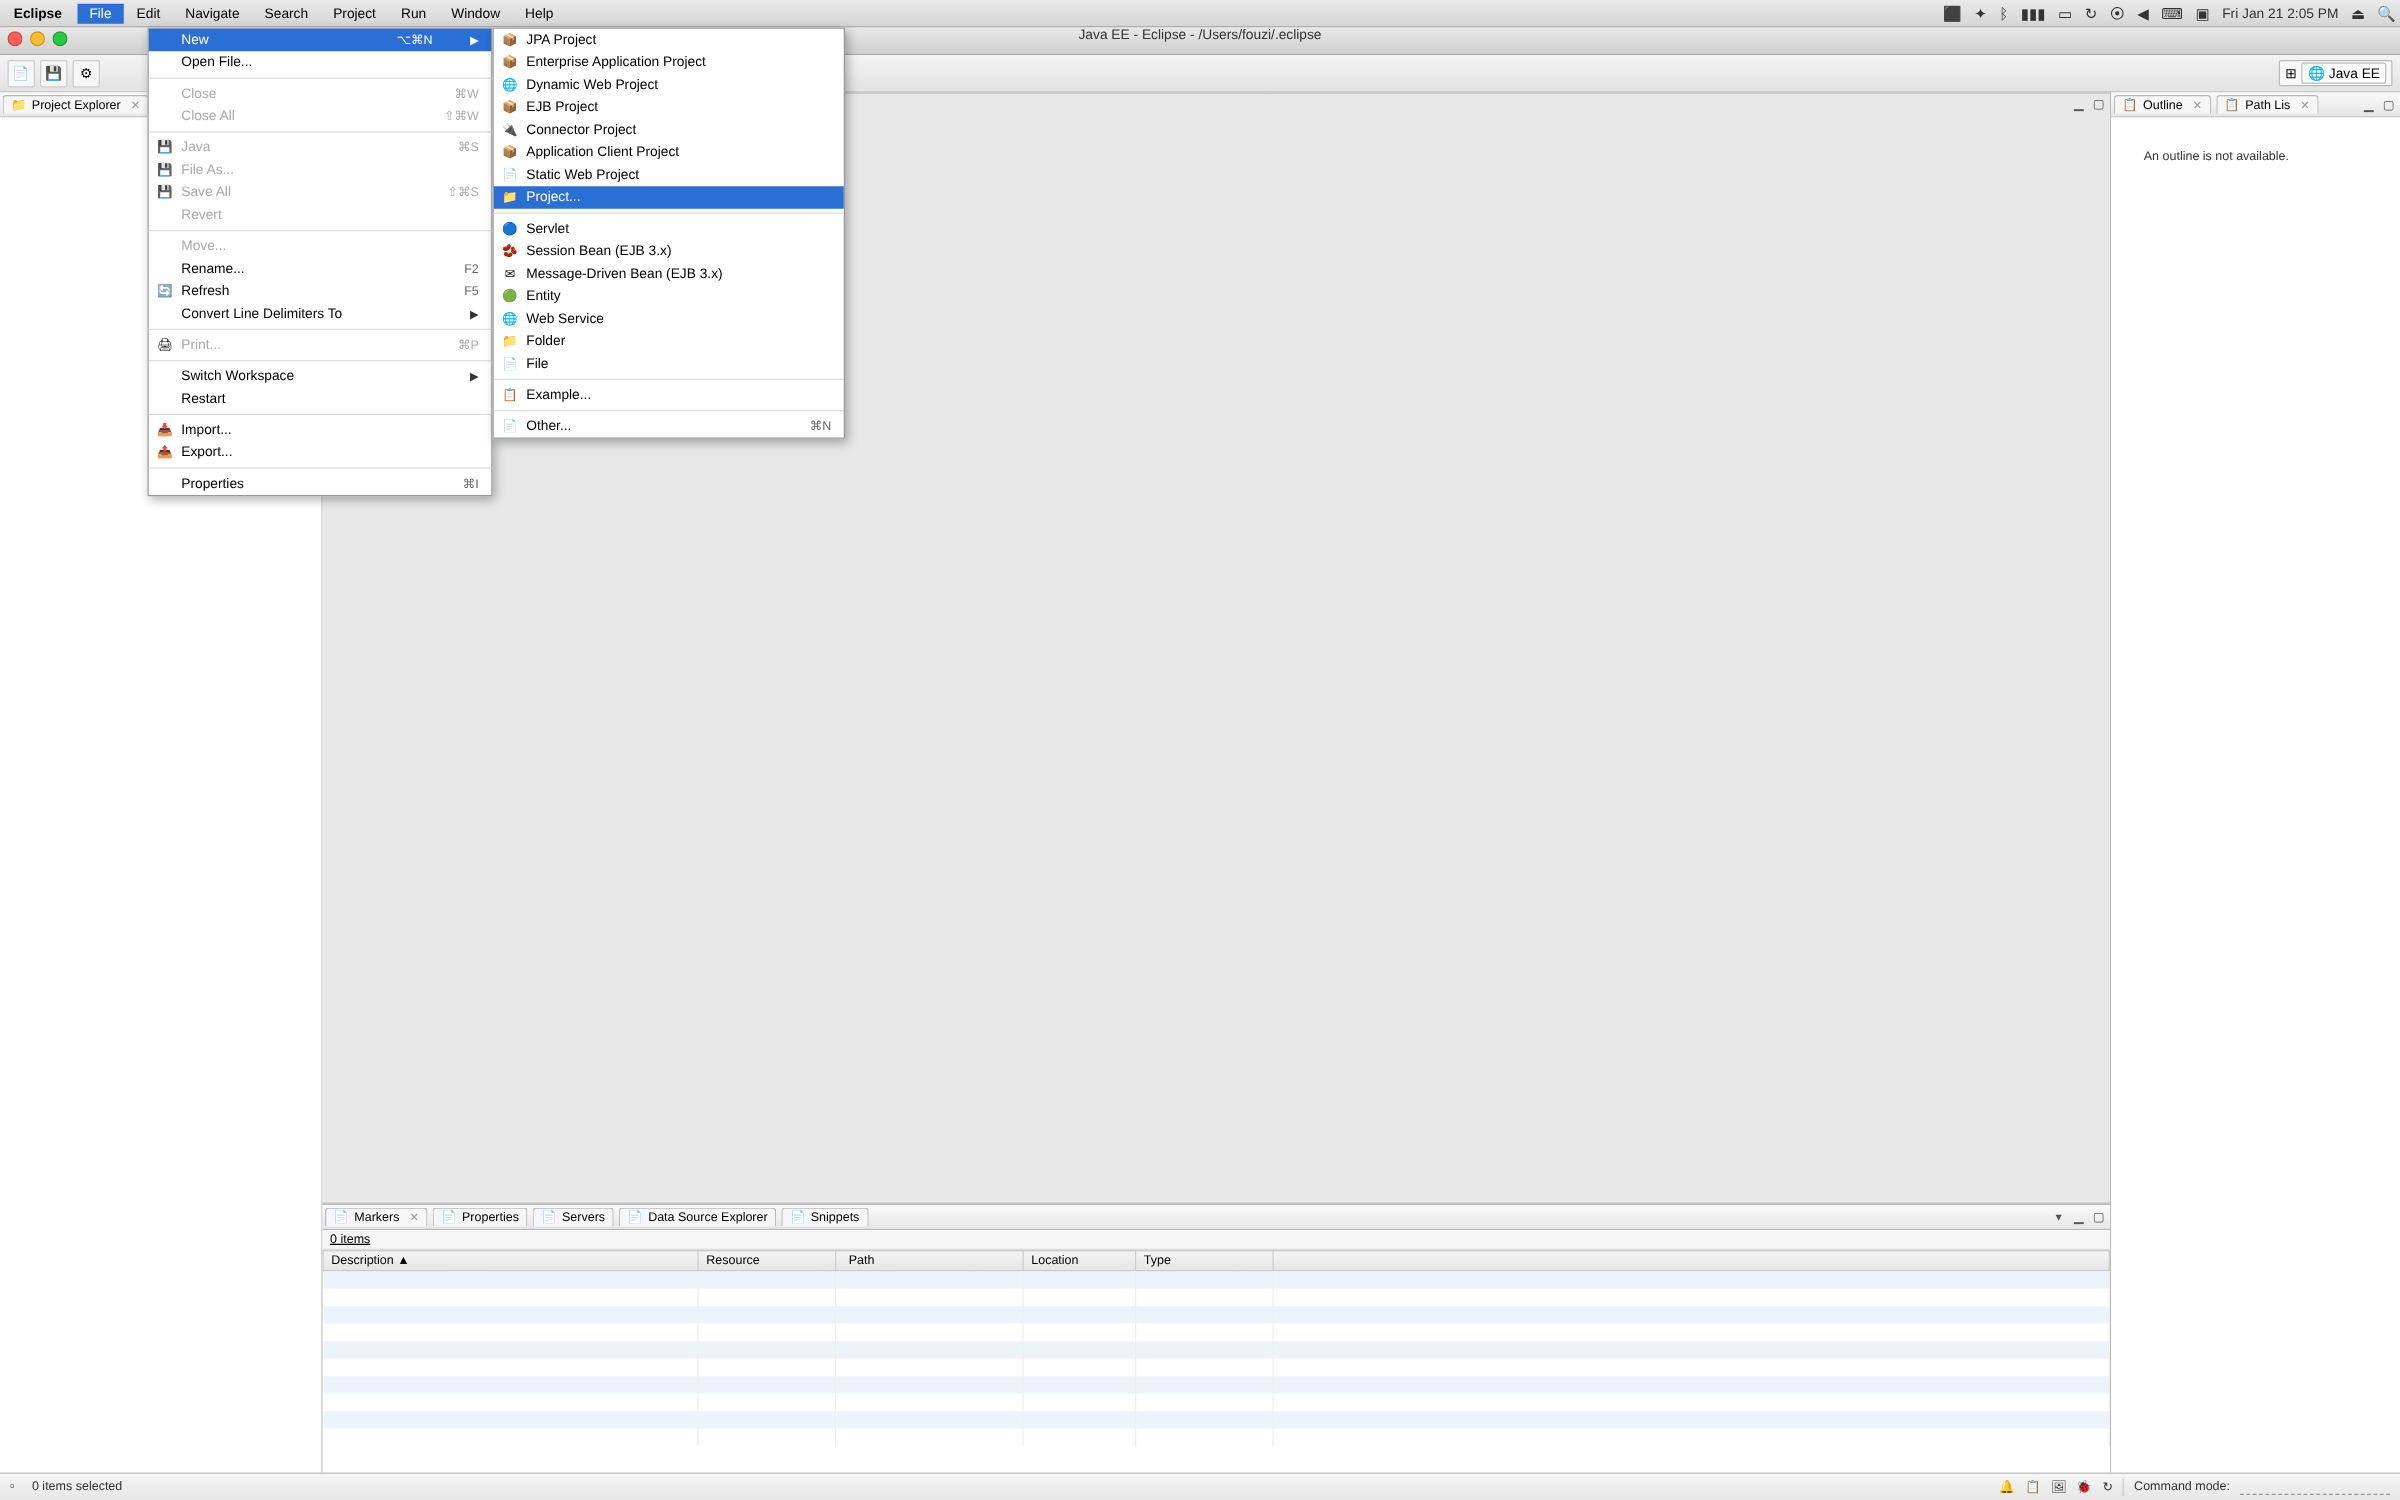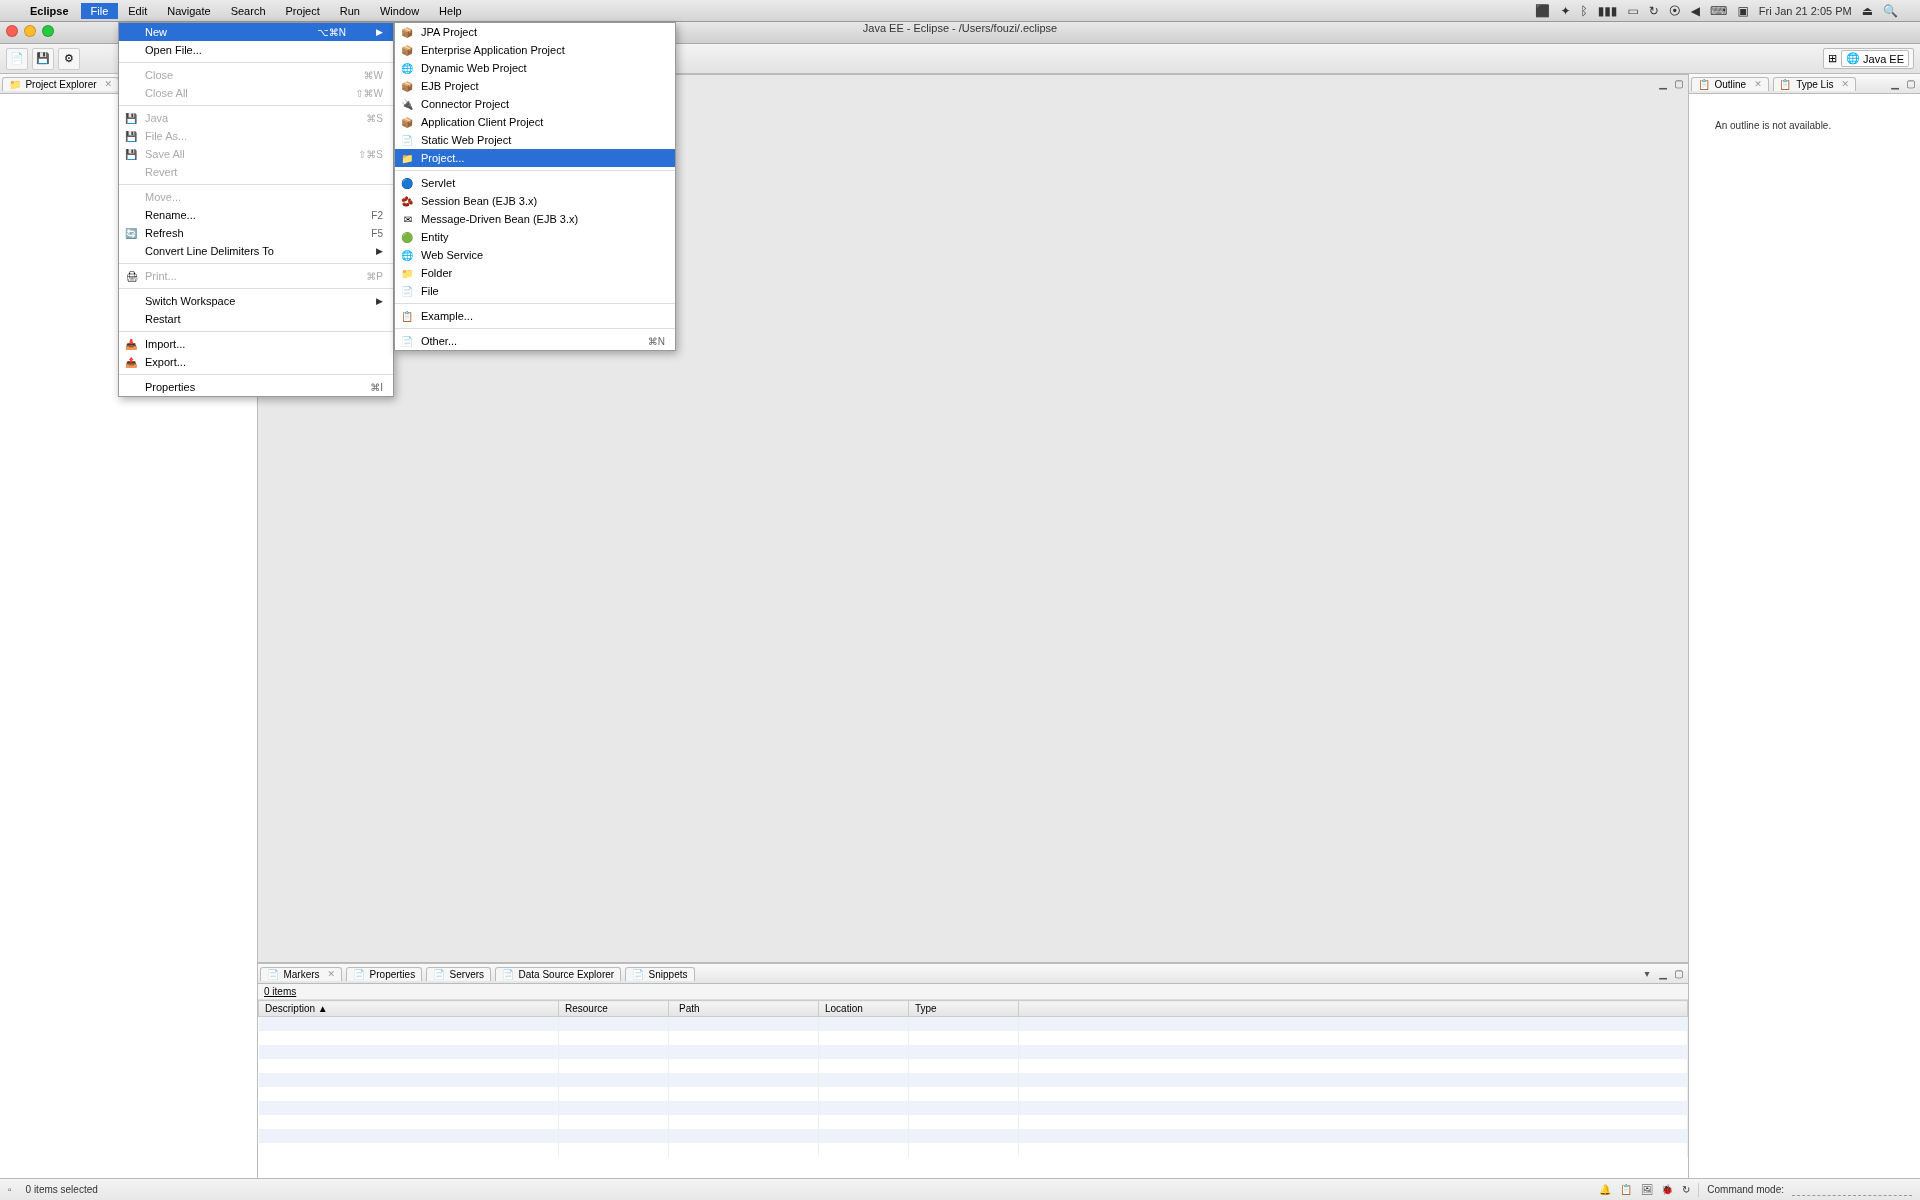--- a/index.html
+++ b/index.html
@@ -1,19 +1,19 @@
 <!DOCTYPE html>
 <html><head>
 <meta charset="utf-8">
 <style>
 * { margin: 0; padding: 0; box-sizing: border-box; font-family: "Lucida Grande", "Helvetica Neue", Arial, sans-serif; }
 body { width: 1920px; height: 1200px; background: #fff; font-size: 11px; overflow: hidden; position: relative; }
 
 
-.mac-menubar { height: 22px; background: linear-gradient(#eaeaea,#d5d5d5); border-bottom: 1px solid #999; display: flex; align-items: center; padding: 0 22px; gap: 0; }
+.mac-menubar { height: 22px; background: linear-gradient(#eaeaea,#d5d5d5); border-bottom: 1px solid #999; display: flex; align-items: center; padding: 0 3px; gap: 0; }
 .mac-menubar .apple { font-size: 14px; margin-right: 8px; }
 .mac-menubar .appname { font-weight: bold; margin-right: 12px; }
 .mac-menubar .menu-item { padding: 2px 10px; cursor: default; }
 .mac-menubar .menu-item.active { background: #2a6fd6; color: #fff; }
 .mac-menubar .right { margin-left: auto; display: flex; align-items: center; gap: 10px; color: #333; }
 .mac-menubar .right .icon { font-size: 12px; }
 
 
 .titlebar { height: 22px; background: linear-gradient(#e8e8e8,#cfcfcf); border-bottom: 1px solid #aaa; display: flex; align-items: flex-start; justify-content: center; position: relative; }
 .traffic { position: absolute; left: 6px; top: 3px; display: flex; gap: 6px; }
@@ -298,21 +298,21 @@
 
   <div class="right-col">
     <div class="viewtabs" id="right-tabs">
         <div class="viewtab">
           <span>📋</span>
           <span>Outline</span>
           <span class="x">✕</span>
         </div>
         <div class="viewtab">
           <span>📋</span>
-          <span>Type Lis</span>
+          <span>Path Lis</span>
           <span class="x">✕</span>
         </div>
       <div class="tbicons">
         <span>▁</span>
         <span>▢</span>
       </div>
     </div>
     <div class="viewbody">
       <div class="outline-empty">An outline is not available.</div>
     </div>

